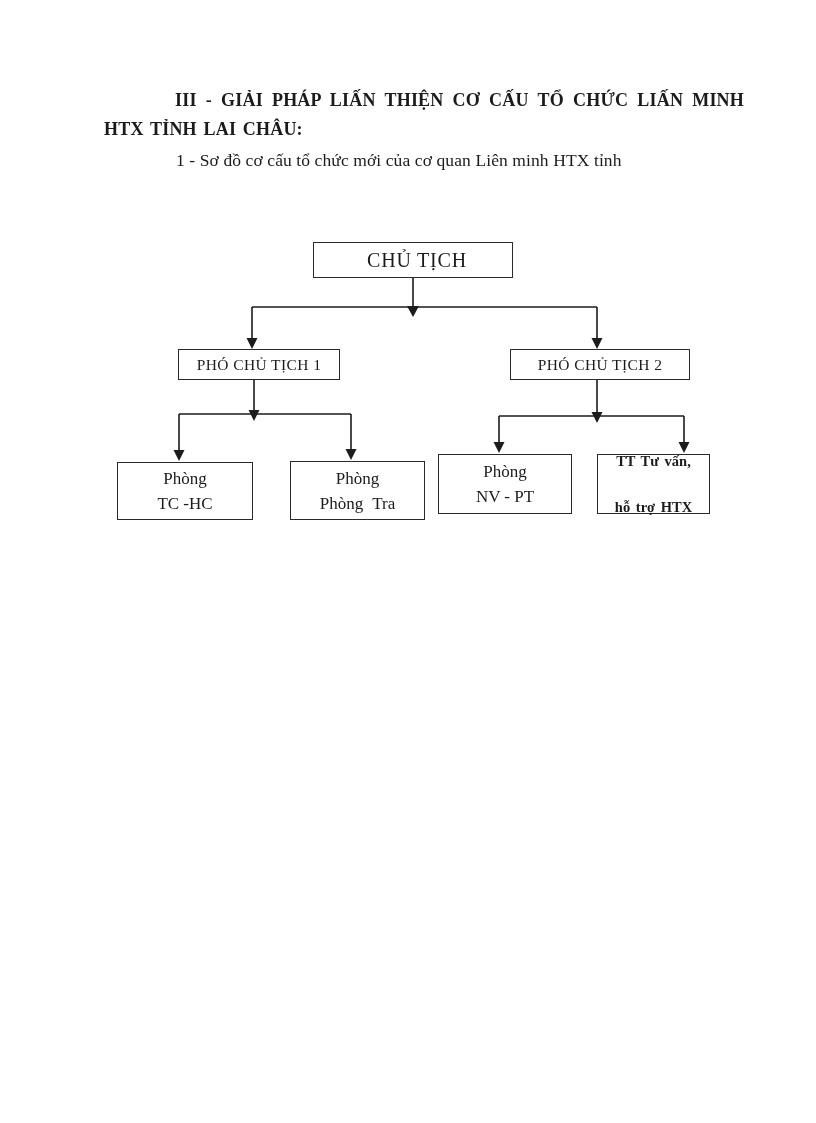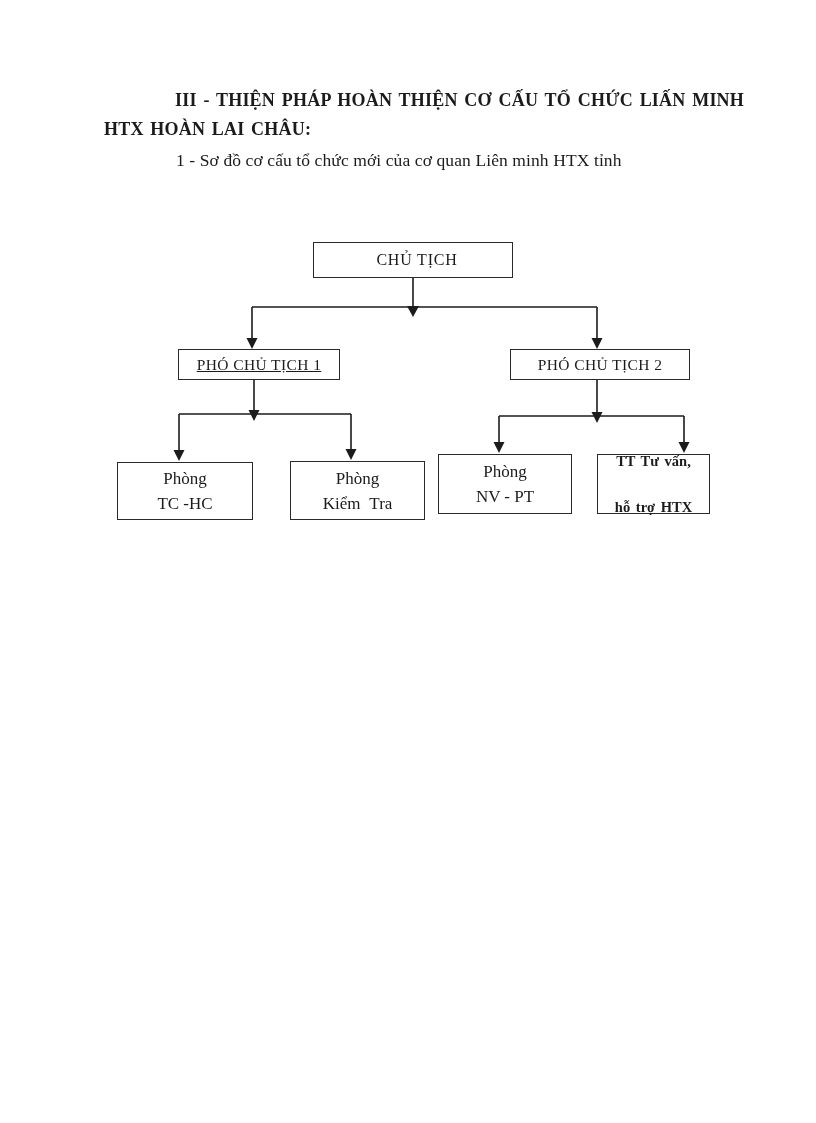--- a/index.html
+++ b/index.html
@@ -25,40 +25,40 @@
   }
   .diagram { position:absolute; left:0; top:0; width:816px; height:1123px; }
   .connectors { position:absolute; left:0; top:0; width:816px; height:1123px; }
   .connectors path { stroke:#1c1c1c; stroke-width:1.6; fill:none; }
   .connectors polygon { fill:#1c1c1c; stroke:none; }
   .box {
     position:absolute; border:1.5px solid #2a2a2a; background:#ffffff;
     display:flex; flex-direction:column; align-items:center; justify-content:center;
     text-align:center;
   }
-  .box-root   { left:313px; top:242px; width:200px; height:36px; font-size:16px; letter-spacing:0.8px;padding-left:8px; }
-  .box-vp1    { left:178px; top:349px; width:162px; height:31px; font-size:15.5px; letter-spacing:0.4px;text-decoration:underline; }
+  .box-root   { left:313px; top:242px; width:200px; height:36px; font-size:20px; letter-spacing:0.8px;padding-left:8px; }
+  .box-vp1    { left:178px; top:349px; width:162px; height:31px; font-size:15.5px; letter-spacing:0.4px; }
   .box-vp2    { left:510px; top:349px; width:180px; height:31px; font-size:15.5px; letter-spacing:0.4px; }
   .box-dept   { font-size:17px; line-height:25px;text-align:center; }
   .box-dept0  { left:117px; top:462px; width:136px; height:58px; }
   .box-dept1  { left:290px; top:461px; width:135px; height:59px; }
   .box-dept1 .l2 { word-spacing:5px; }
   .box-dept2  { left:438px; top:454px; width:134px; height:60px; }
   .box-dept3  { left:597px; top:454px; width:113px; height:60px;
                 font-weight:bold; font-size:14.5px; line-height:22px; word-spacing:2px;gap:24px; }
   .bl { display:block; }
 </style>
 </head>
 <body>
 
 <div class="page">
 
   <p class="heading-block">
-    <span class="heading-line1">III - THIỆN PHÁP HOÀN THIỆN CƠ CẤU TỔ CHỨC LIẤN MINH</span>
-    <span class="heading-line2">HTX HOÀN LAI CHÂU:</span>
+    <span class="heading-line1">III - GIẢI PHÁP LIẤN THIỆN CƠ CẤU TỔ CHỨC LIẤN MINH</span>
+    <span class="heading-line2">HTX TỈNH LAI CHÂU:</span>
   </p>
 
   <p class="subheading">1 - Sơ đồ cơ cấu tổ chức mới của cơ quan Liên minh HTX tỉnh</p>
 
   <div class="diagram">
 
     <svg class="connectors" width="816" height="1123" viewBox="0 0 816 1123">
 
       <g>
         <path d="M413,278 V307 M252,307 H597 M252,307 V341 M597,307 V341"></path>
@@ -94,21 +94,21 @@
       <span class="bl">PHÓ CHỦ TỊCH 2</span>
     </div>
 
     <div class="box box-dept box-dept0">
       <span class="bl l1">Phòng</span>
       <span class="bl l2">TC -HC</span>
     </div>
 
     <div class="box box-dept box-dept1">
       <span class="bl l1">Phòng</span>
-      <span class="bl l2">Kiểm Tra</span>
+      <span class="bl l2">Phòng Tra</span>
     </div>
 
     <div class="box box-dept box-dept2">
       <span class="bl l1">Phòng</span>
       <span class="bl l2">NV - PT</span>
     </div>
 
     <div class="box box-dept box-dept3">
       <span class="bl l1">TT Tư vấn,</span>
       <span class="bl l2">hỗ trợ HTX</span>

